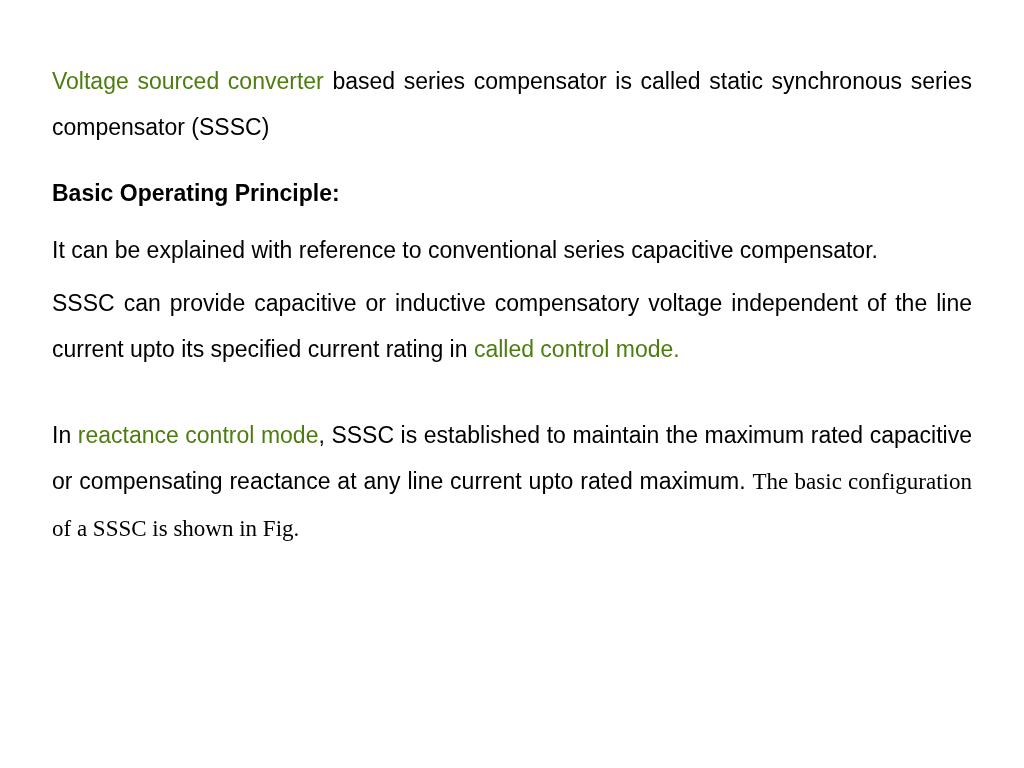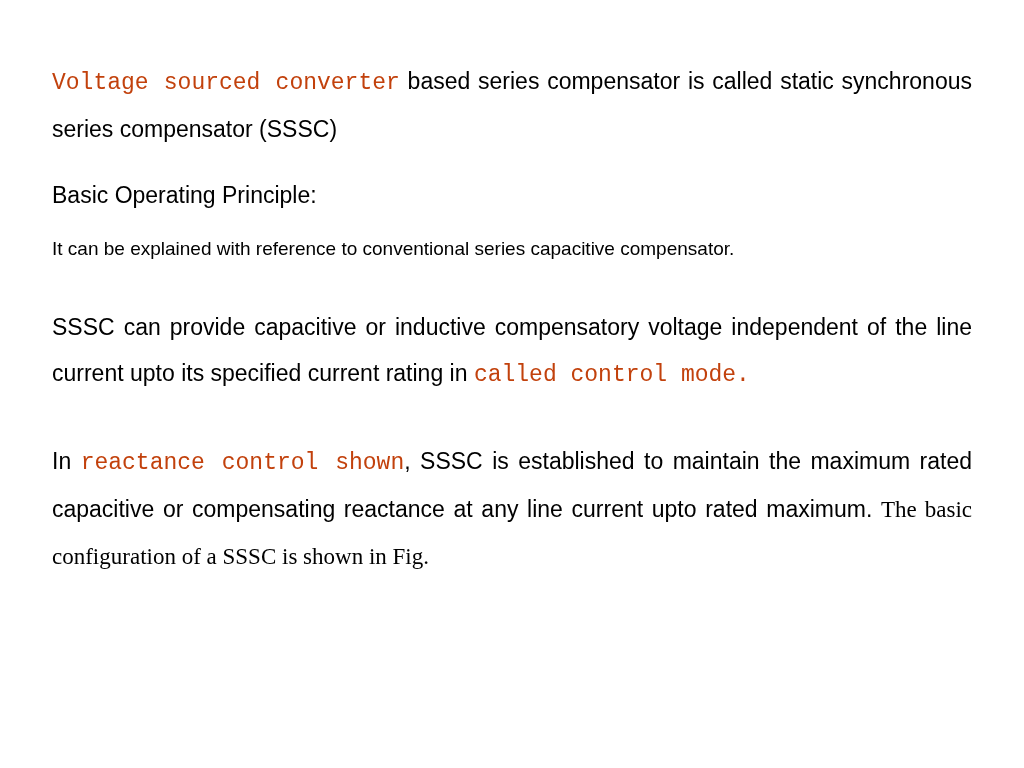--- a/index.html
+++ b/index.html
@@ -11,43 +11,43 @@
     padding: 58px 52px 50px 52px;
     color: #000000;
   }
   .para {
     font-size: 23px;
     line-height: 2.0;
     text-align: justify;
     margin-bottom: 30px;
   }
   .para-tight {
-    font-size: 19px;
+    font-size: 23px;
     line-height: 1.5;
     text-align: justify;
-    margin-bottom: 40px;
+    margin-bottom: 12px;
   }
   .heading {
     font-size: 23px;
-    font-weight: normal;
+    font-weight: bold;
     margin-bottom: 26px;
   }
-  .red { color: #c2410c; font-family: Liberation Mono, monospace; }
+  .red { color: #4d7c0f; }
   .serif { font-family: "Times New Roman", Times, serif; font-size: 23px; }
 </style>
 </head>
 <body>
 
 <p class="para">
   <span class="red">Voltage sourced converter</span><span> based series compensator is called static synchronous series compensator (SSSC)</span>
 </p>
 
 <p class="heading">Basic Operating Principle:</p>
 
 <p class="para-tight">It can be explained with reference to conventional series capacitive compensator.</p>
 
 <p class="para">
   <span>SSSC can provide capacitive or inductive compensatory voltage independent of the line current upto its specified current rating in </span><span class="red">called control mode.</span>
 </p>
 
 <p class="para" style="margin-top:40px;">
-  <span>In </span><span class="red">reactance control shown</span><span>, SSSC is established to maintain the maximum rated capacitive or compensating reactance at any line current upto rated maximum. </span><span class="serif">The basic configuration of a SSSC is shown in Fig.</span>
+  <span>In </span><span class="red">reactance control mode</span><span>, SSSC is established to maintain the maximum rated capacitive or compensating reactance at any line current upto rated maximum. </span><span class="serif">The basic configuration of a SSSC is shown in Fig.</span>
 </p>
 
 </body></html>

